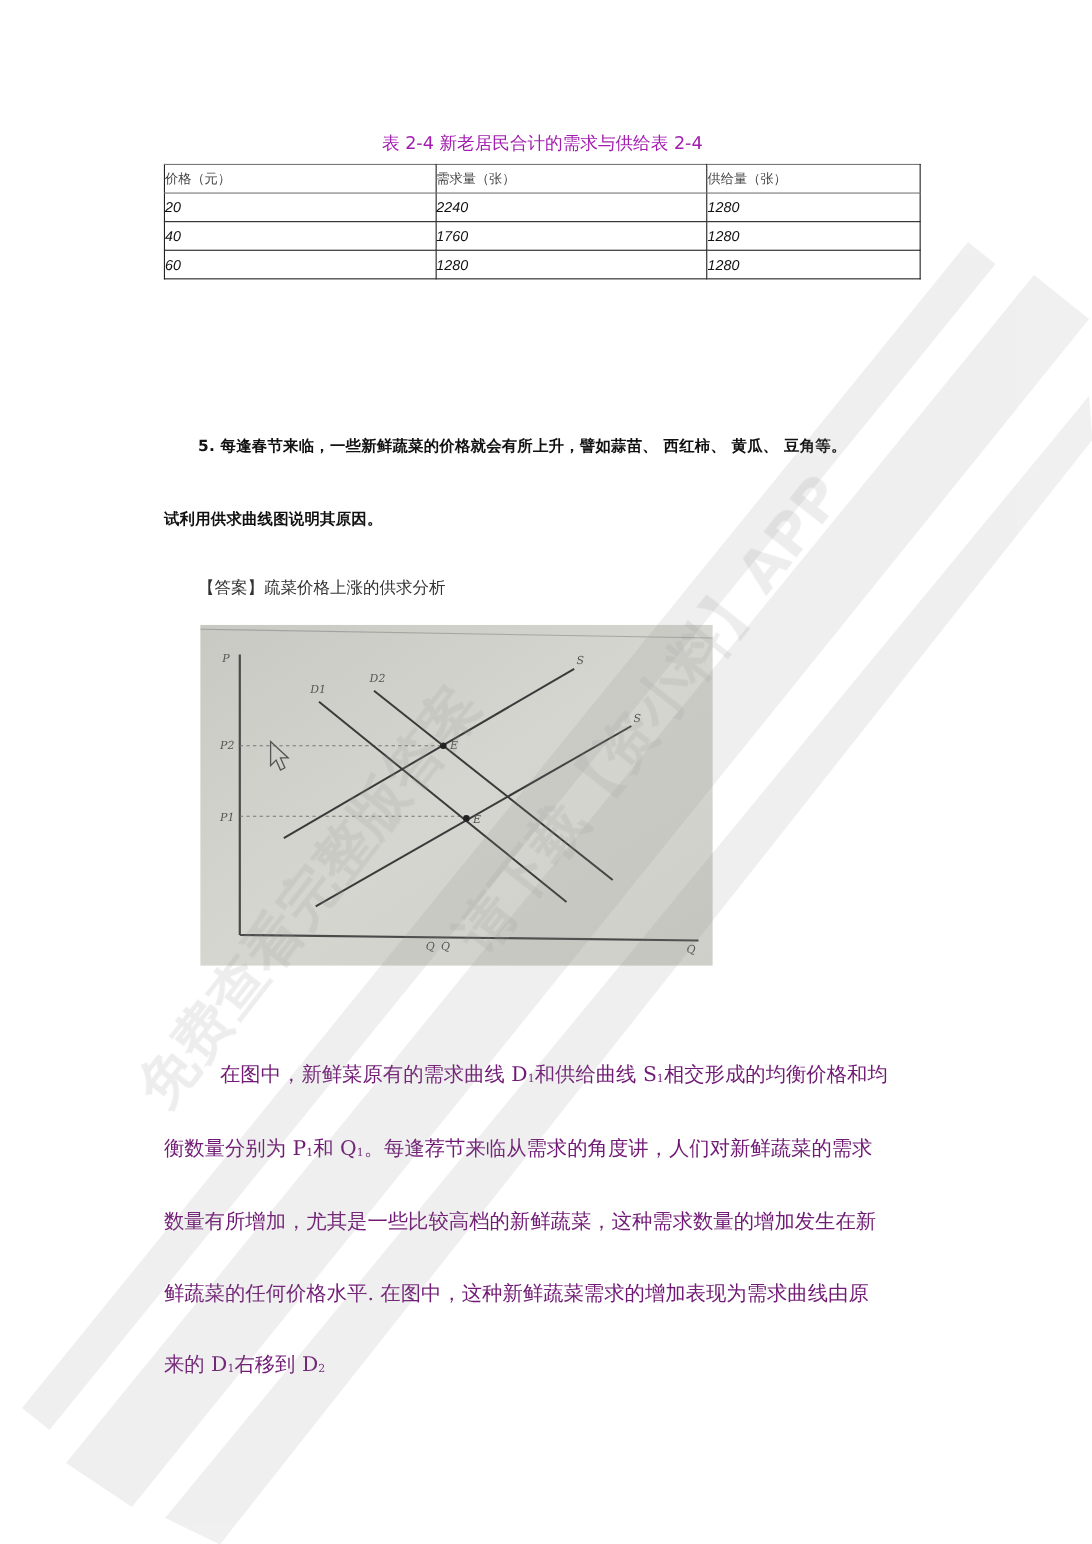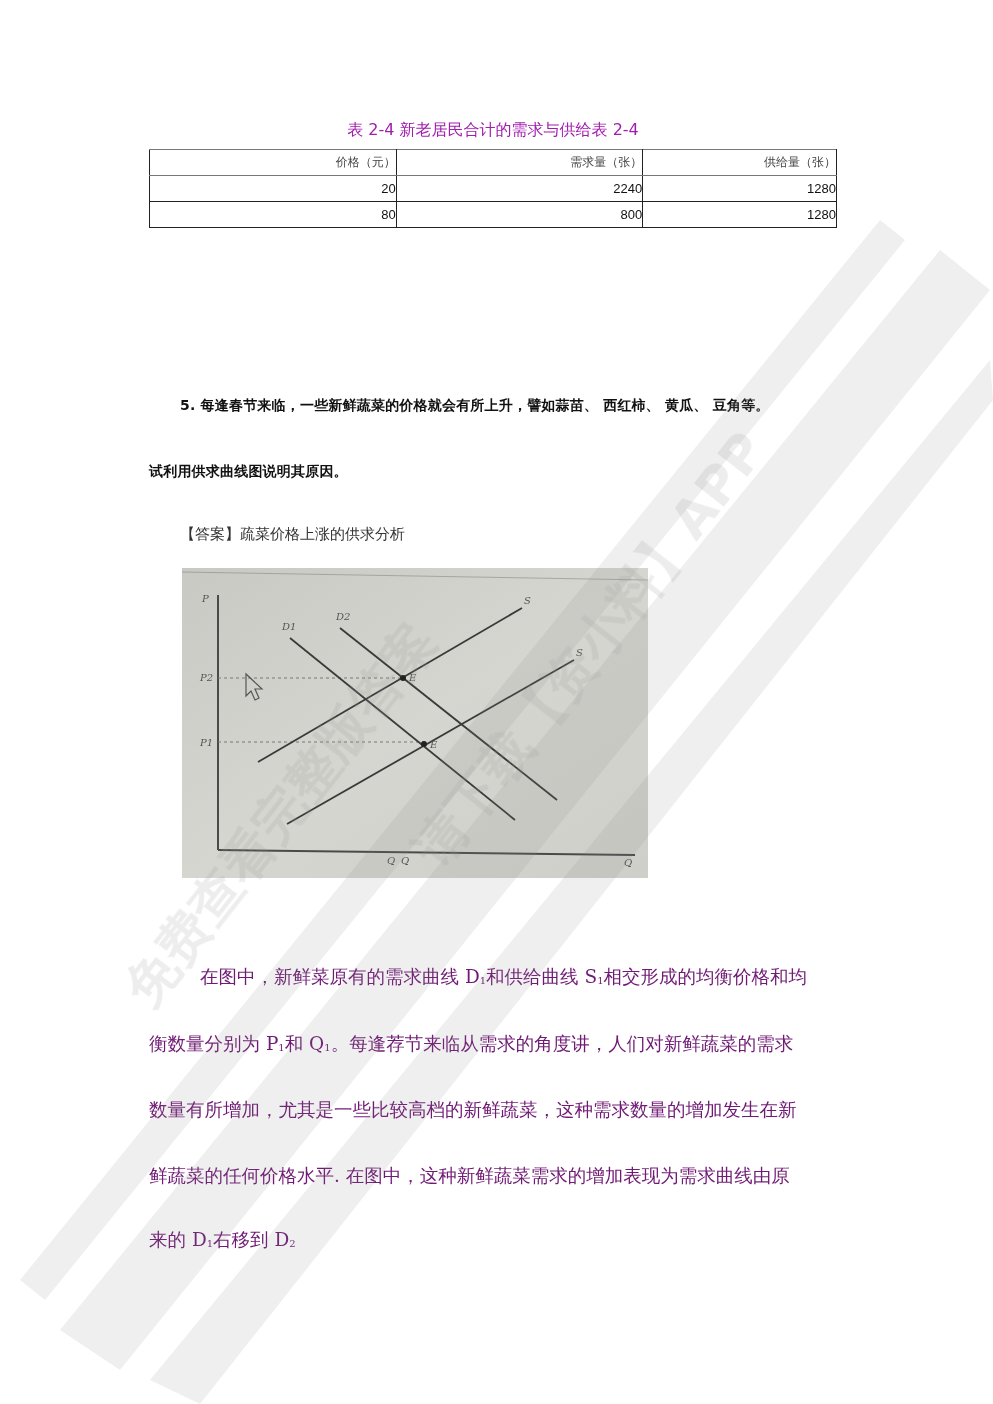--- a/index.html
+++ b/index.html
@@ -11,24 +11,24 @@
   .watermark { position: absolute; inset: 0; pointer-events: none; z-index: 5; }
   .table-caption {
     position: absolute; left: 149px; top: 120px; width: 688px;
     text-align: center; font-size: 16px; font-family: "DejaVu Sans", sans-serif; color: #a21caf;
   }
   table.data {
     position: absolute; left: 149px; top: 149px; width: 688px;
     border-collapse: collapse; font-family: "Liberation Sans", sans-serif; font-size: 13px;
   }
   table.data th, table.data td {
-    border: 1.5px solid #222; height: 25px; text-align: right; padding: 0;
+    border: 1.5px solid #222; height: 25px; text-align: left; padding: 0;
   }
   table.data th { font-weight: normal; color: #444; font-size: 12px; height: 25px; border-top-color:#777; border-bottom-color:#777;}
-  table.data td { color: #111; }
+  table.data td { color: #111; font-style: italic; }
   .col1 { width: 246px; } .col2 { width: 246px; } .col3 { width: 193px; }
   .q-line {
     position: absolute; font-family: "DejaVu Sans", sans-serif; font-weight: bold;
     font-size: 14px; color: #111; letter-spacing: 0.2px; text-align: center;
   }
   .q1 { left: 180px; top: 397px; }
   .q2 { left: 149px; top: 463px; }
   .answer {
     position: absolute; left: 180px; top: 525px;
     font-family: "DejaVu Serif", serif; font-size: 15px; color: #333; text-align: center;
@@ -57,22 +57,27 @@
       <th class="col3">供给量（张）</th>
     </tr>
   </thead>
   <tbody>
     <tr>
       <td>20</td>
       <td>2240</td>
       <td>1280</td>
     </tr>
     <tr>
-      <td>80</td>
-      <td>800</td>
+      <td>40</td>
+      <td>1760</td>
+      <td>1280</td>
+    </tr>
+    <tr>
+      <td>60</td>
+      <td>1280</td>
       <td>1280</td>
     </tr>
   </tbody>
 </table>
 
 <div class="q-line q1">5. 每逢春节来临，一些新鲜蔬菜的价格就会有所上升，譬如蒜苗、 西红柿、 黄瓜、 豆角等。</div>
 <div class="q-line q2">试利用供求曲线图说明其原因。</div>
 
 <div class="answer">【答案】疏菜价格上涨的供求分析</div>
 

